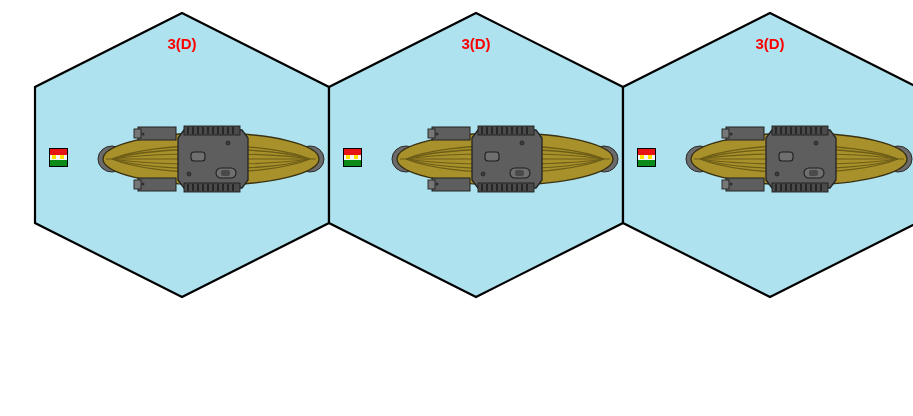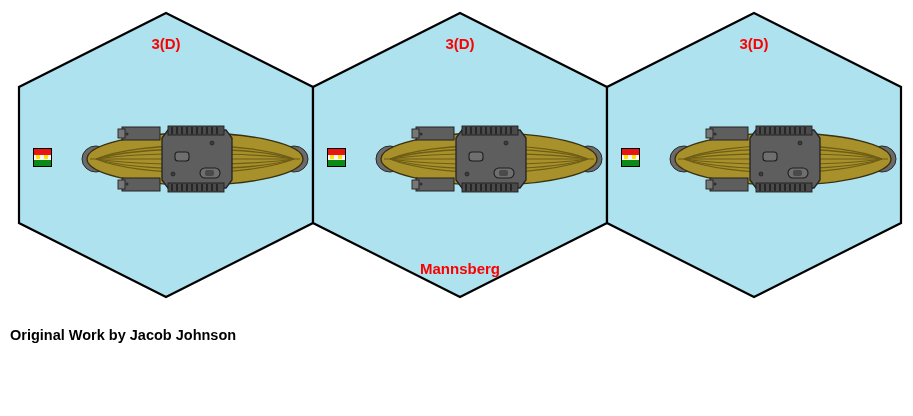--- a/index.html
+++ b/index.html
@@ -10,21 +10,21 @@
     width: 913px;
     height: 416px;
     background: #ffffff;
     font-family: "Liberation Sans", sans-serif;
     overflow: hidden;
     position: relative;
   }
 
   #counter-sheet {
     position: absolute;
-    left: 0;
+    left: 16px;
     top: 0;
     width: 785px;
     height: 416px;
   }
 
   .hex-tile {
     position: absolute;
     top: 10px;
     width: 300px;
     height: 290px;
@@ -275,21 +275,20 @@
           </g>
           <rect x="95" y="28" width="14" height="9" rx="3" fill="#6f6f6f" stroke="#1f1f1f" stroke-width="1.1"></rect>
           <rect x="120" y="44" width="20" height="10" rx="5" fill="#6f6f6f" stroke="#1f1f1f" stroke-width="1.1"></rect>
           <rect x="125" y="46" width="9" height="6" rx="2" fill="#4a4a4a"></rect>
           <circle cx="132" cy="19" r="2" fill="#3d3d3d" stroke="#1f1f1f" stroke-width="0.7"></circle>
           <circle cx="93" cy="50" r="2" fill="#3d3d3d" stroke="#1f1f1f" stroke-width="0.7"></circle>
         </g>
       </svg>
     </div>
 
-    <div class="hex-label hex-label-bottom">Mannsberg</div>
   </div>
 
   <div class="hex-tile hex-tile-3">
     <svg class="hex-svg" viewBox="0 0 300 290">
       <polygon points="150,3 297,77 297,213 150,287 3,213 3,77" fill="#ade2ee" stroke="#000000" stroke-width="2.2"></polygon>
     </svg>
 
     <div class="hex-label hex-label-top">3(D)</div>
 
     <div class="flag-marker">
@@ -355,16 +354,15 @@
           <rect x="125" y="46" width="9" height="6" rx="2" fill="#4a4a4a"></rect>
           <circle cx="132" cy="19" r="2" fill="#3d3d3d" stroke="#1f1f1f" stroke-width="0.7"></circle>
           <circle cx="93" cy="50" r="2" fill="#3d3d3d" stroke="#1f1f1f" stroke-width="0.7"></circle>
         </g>
       </svg>
     </div>
 
   </div>
 
   <div id="caption">
-    <div class="caption-line">Original Work by Jacob Johnson</div>
   </div>
 
 </div>
 
 </body></html>

